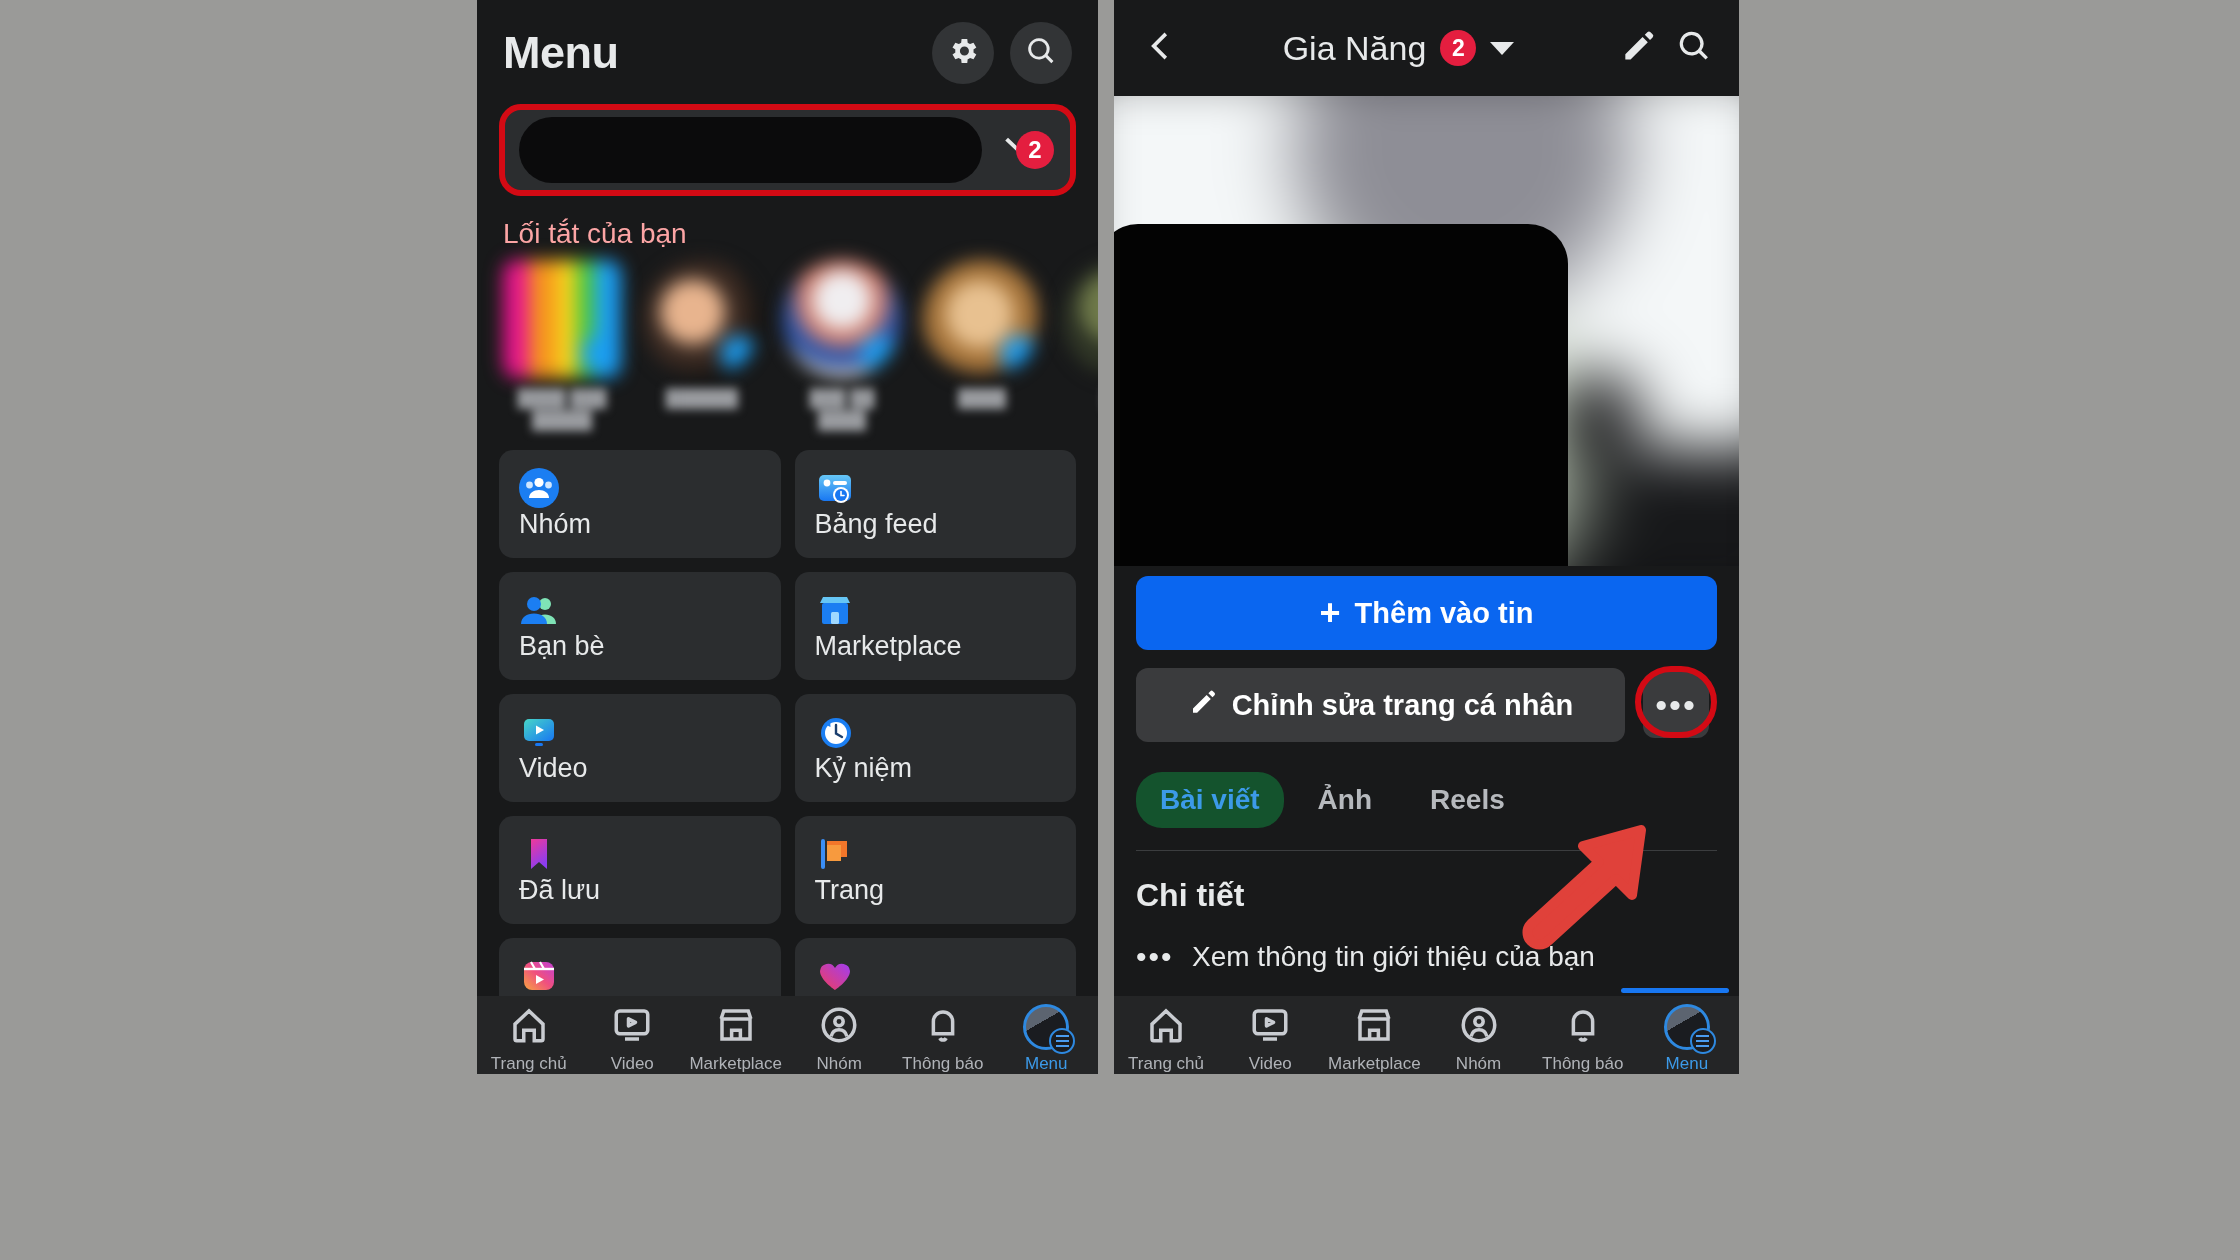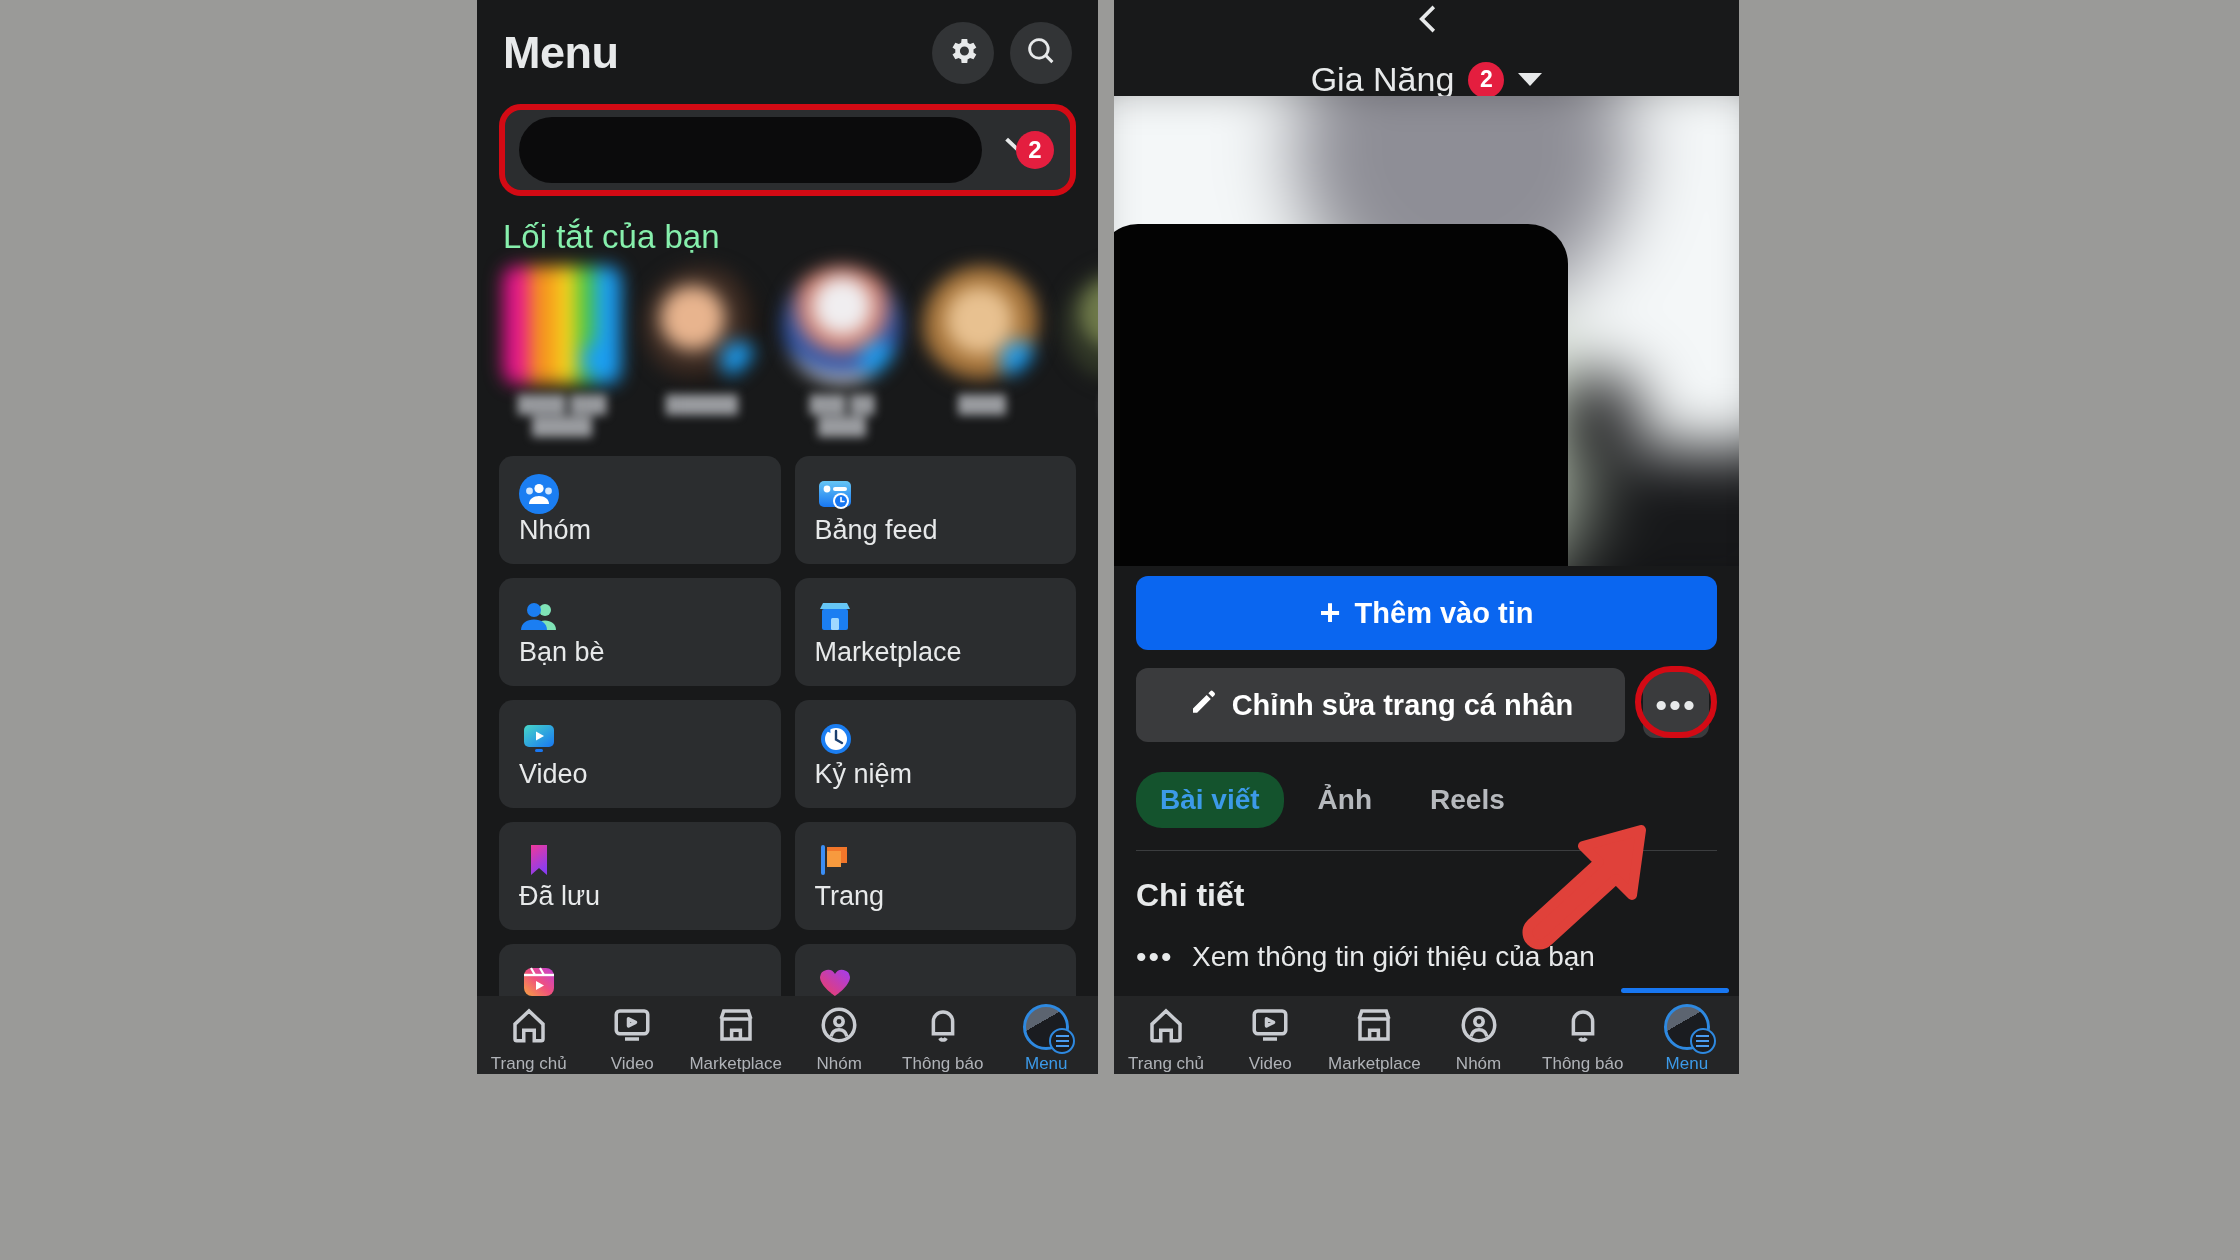--- a/index.html
+++ b/index.html
@@ -43,41 +43,41 @@
   .acct-chev { position: relative; width: 74px; display:flex; align-items:center; justify-content:center; }
   .acct-chev svg { width: 34px; height: 22px; fill: #e7e9ea; }
   .acct-badge {
     position: absolute; top: -6px; right: 2px;
     min-width: 38px; height: 38px; border-radius: 19px;
     background: #e41e3f; color: #fff; font-size: 24px; font-weight: bold;
     display: flex; align-items: center; justify-content: center;
   }
 
   
-  .sc-title { color: #86efac; font-size: 33px; padding: 22px 26px 10px 26px; }
+  .sc-title { color: #fca5a5; font-size: 28px; padding: 22px 26px 10px 26px; }
   .sc-row { display: flex; gap: 22px; padding: 0 0 0 26px; }
   .sc-item { width: 118px; flex: 0 0 auto; }
   .sc-thumb { width: 118px; height: 118px; position: relative; overflow: hidden;
               filter: blur(9px); }
   .sc-thumb.sq { border-radius: 14px; }
   .sc-thumb.rd { border-radius: 50%; }
   .sc-badge { position: absolute; right: 4px; bottom: 6px; width: 36px; height: 36px;
               border-radius: 50%; background: #1b9ef3; filter: blur(3px); }
   .sc-lbl { margin-top: 10px; height: 44px; filter: blur(5px);
             color: #9a9ca0; font-size: 17px; line-height: 22px; text-align: center; overflow: hidden; }
 
   
   .grid { display: grid; grid-template-columns: 1fr 1fr; gap: 14px; padding: 18px 22px 0 22px; }
   .tile { background: #2b2d2f; border-radius: 14px; height: 108px; padding: 18px 20px;
           display: flex; flex-direction: column; justify-content: space-between; }
   .tile-ico { width: 40px; height: 40px; }
   .tile-lbl { color: #e7e9ea; font-size: 27px; }
 
   
-  .prof-head { height: 96px; display: flex; align-items: center; padding: 0 26px; gap: 18px; flex-direction: column; }
+  .prof-head { height: 96px; display: flex; align-items: center; padding: 0 26px; gap: 18px; }
   .ph-icon svg { width: 38px; height: 38px; fill: #e7e9ea; }
   .ph-title-wrap { flex: 1; display: flex; align-items: center; justify-content: center; gap: 14px; }
   .ph-title { color: #e7e9ea; font-size: 34px; }
   .ph-badge { min-width: 36px; height: 36px; border-radius: 18px; background: #e41e3f;
               color: #fff; font-size: 23px; font-weight: bold;
               display: flex; align-items: center; justify-content: center; }
   .ph-caret { width: 0; height: 0; border-left: 12px solid transparent;
               border-right: 12px solid transparent; border-top: 13px solid #e7e9ea; }
 
   

